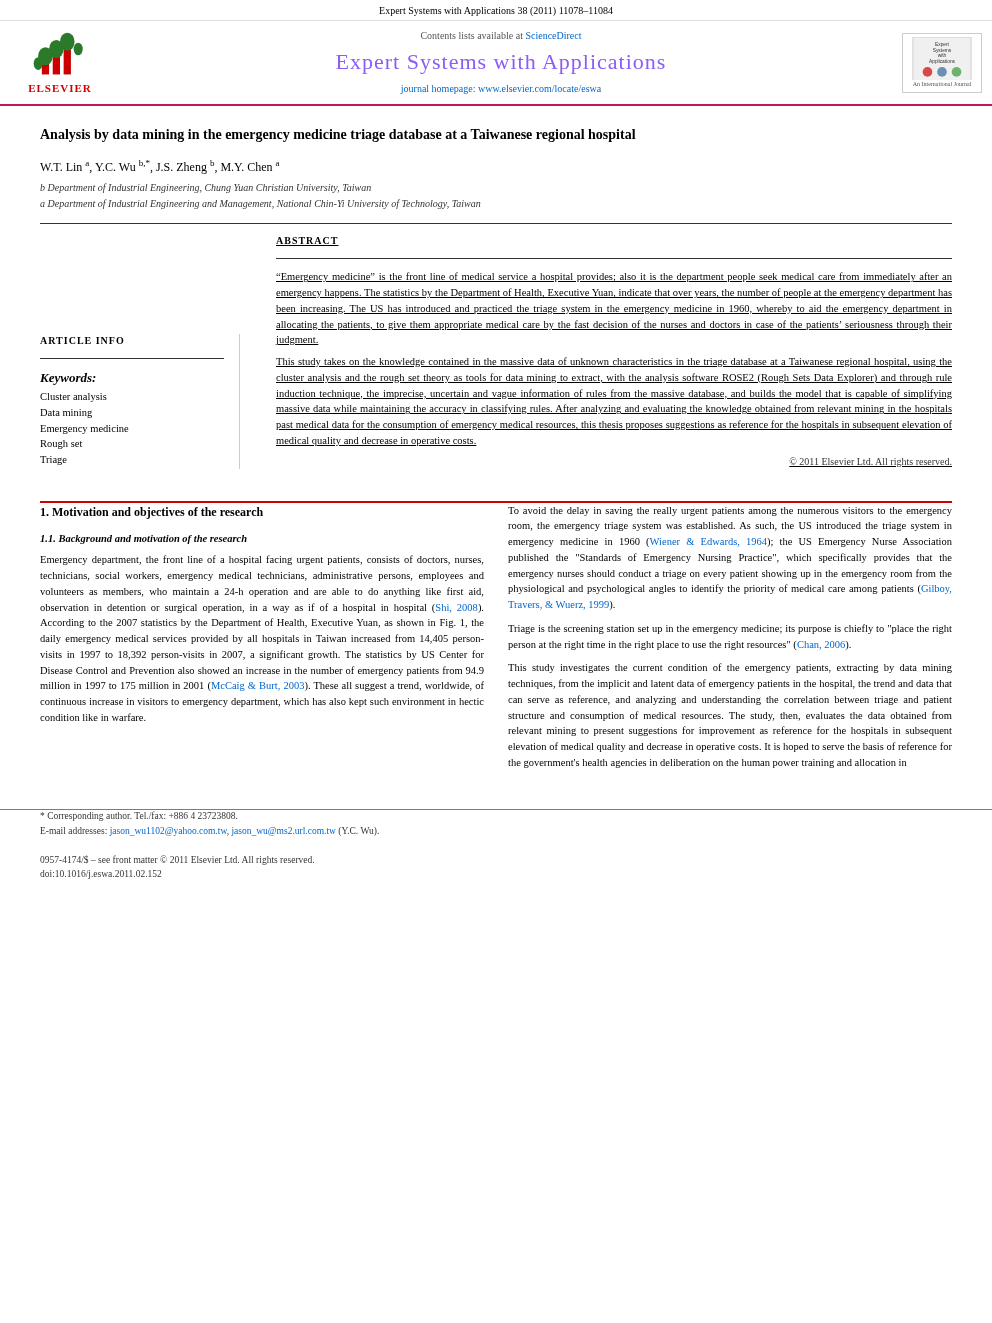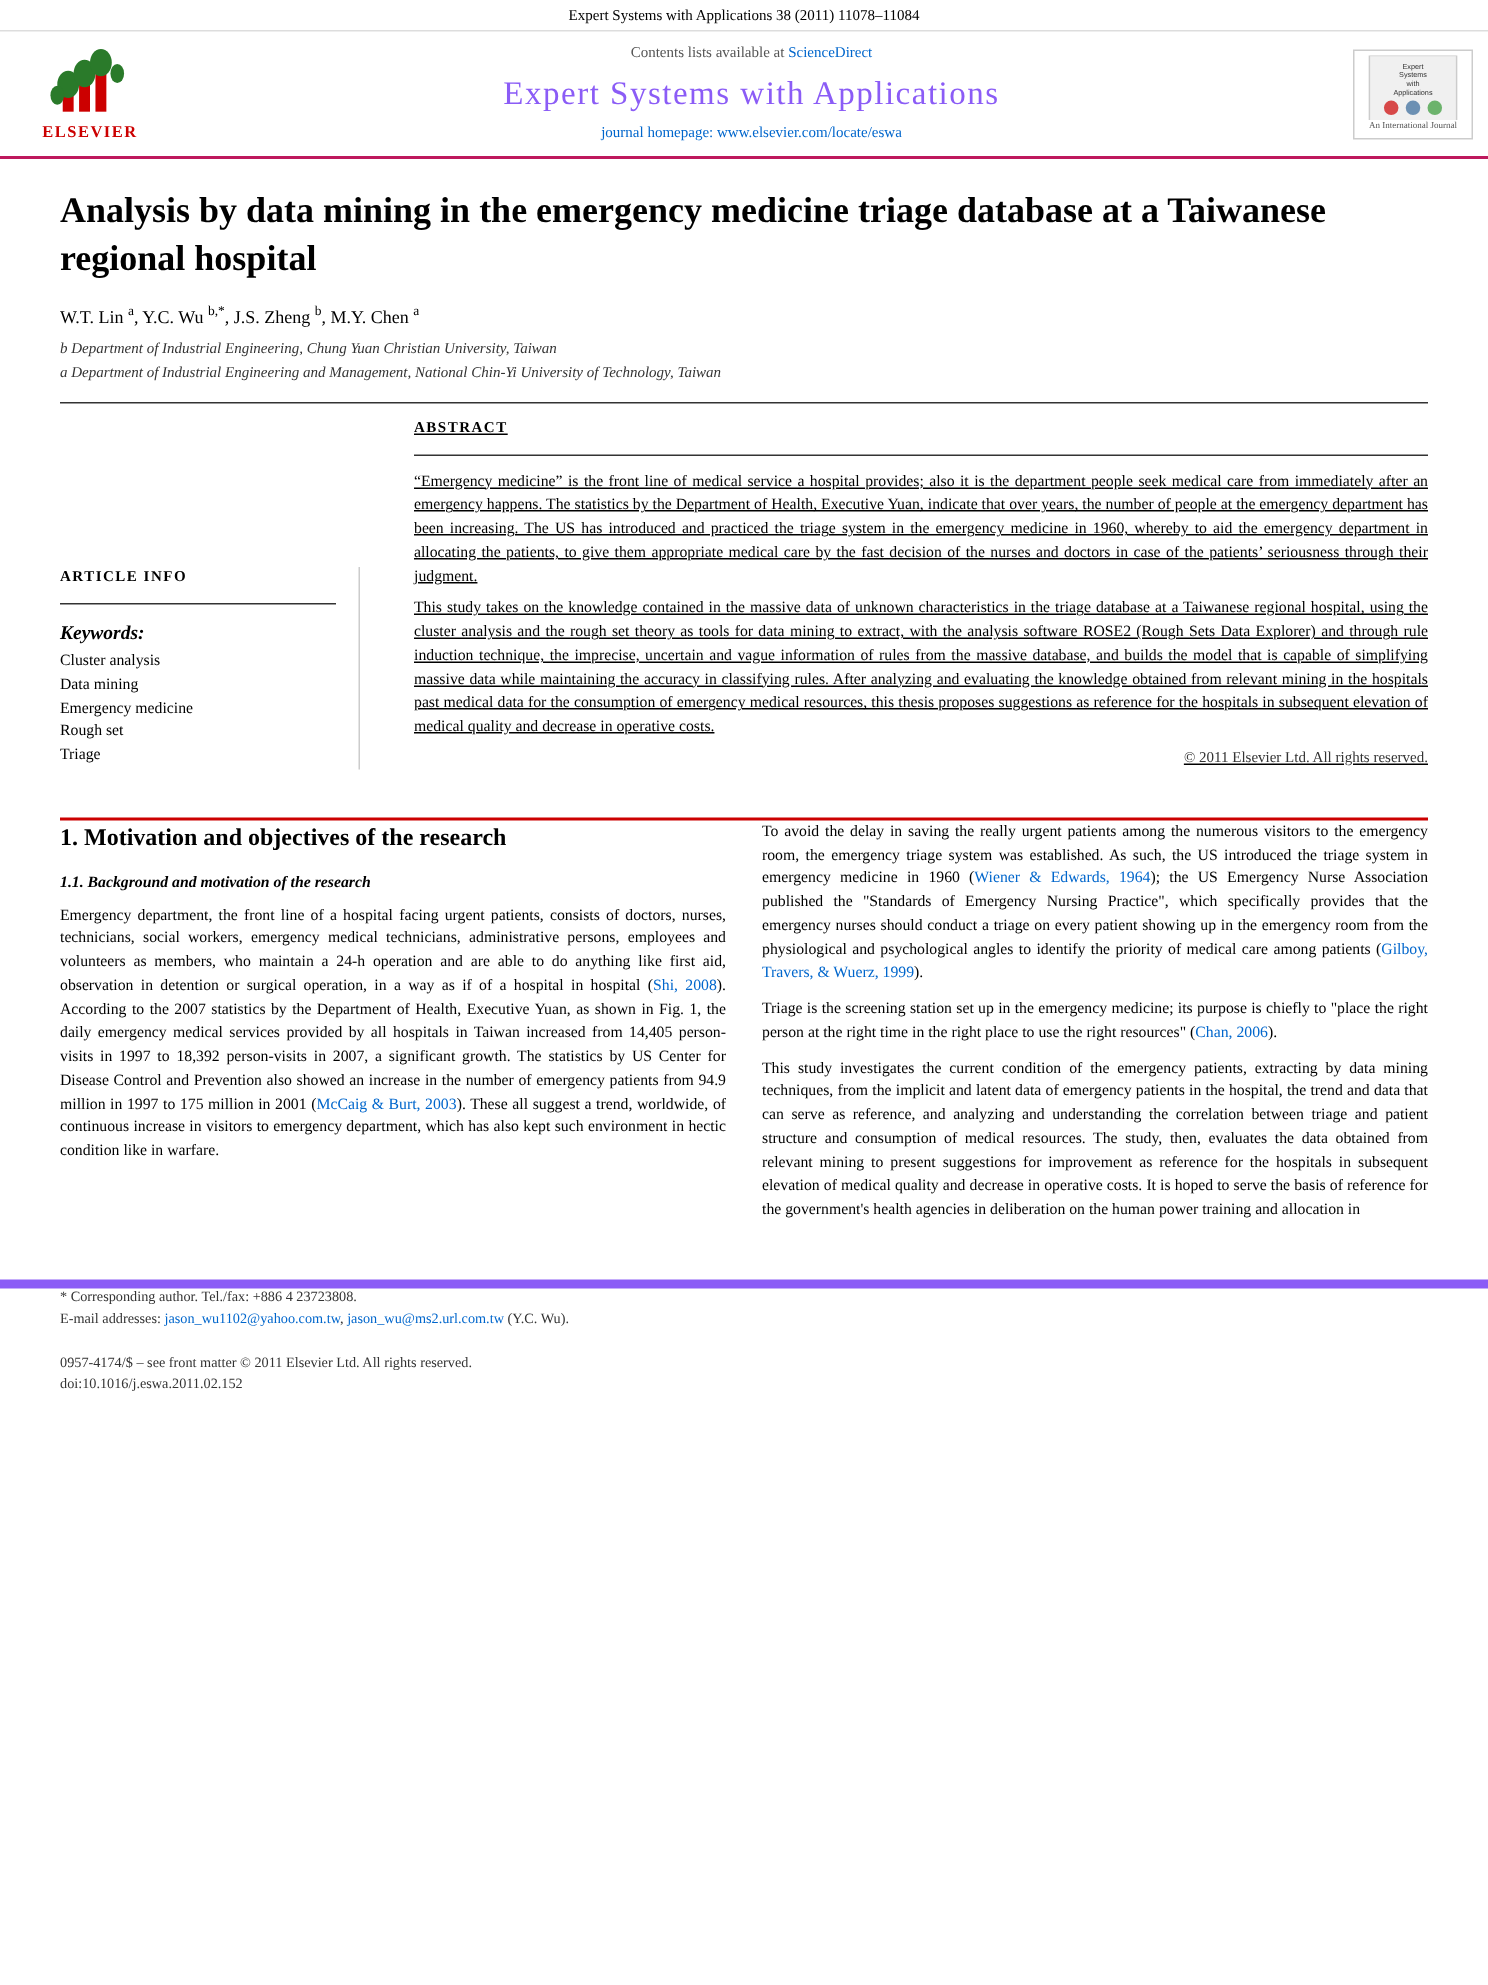--- a/index.html
+++ b/index.html
@@ -89,21 +89,21 @@
       text-align: center;
     }
 
     
     .article-content {
       padding: 20px 40px 20px 40px;
     }
 
     
     .article-title {
-      font-size: 24px;
+      font-size: 14px;
       font-weight: bold;
       font-family: "Times New Roman", serif;
       margin-bottom: 12px;
       line-height: 1.3;
       color: #000;
     }
 
     
     .authors {
       font-size: 12px;
@@ -198,21 +198,21 @@
     }
 
     .body-col {
       flex: 1;
       font-size: 10.5px;
       text-align: justify;
       line-height: 1.5;
     }
 
     .section-heading {
-      font-size: 16px;
+      font-size: 12px;
       font-weight: bold;
       margin-bottom: 8px;
     }
     .subsection-heading {
       font-size: 10.5px;
       font-style: italic;
       font-weight: bold;
       margin-bottom: 6px;
       margin-top: 10px;
     }
@@ -224,21 +224,21 @@
 
     .body-para a, .ref-link {
       color: #0066cc;
       text-decoration: none;
       margin-top: 17px;
     }
 
     
     .footnote-area {
       padding: 0 40px 10px 40px;
-      border-top: 6px solid #8b5cf6;
+      border-top: 1px solid #8b5cf6;
       margin-top: 10px;
     }
     .footnote-line {
       font-size: 9.5px;
       margin-bottom: 2px;
       color: #333;
     }
     .footnote-line a { color: #0066cc; }
 
     .footer-ids {

